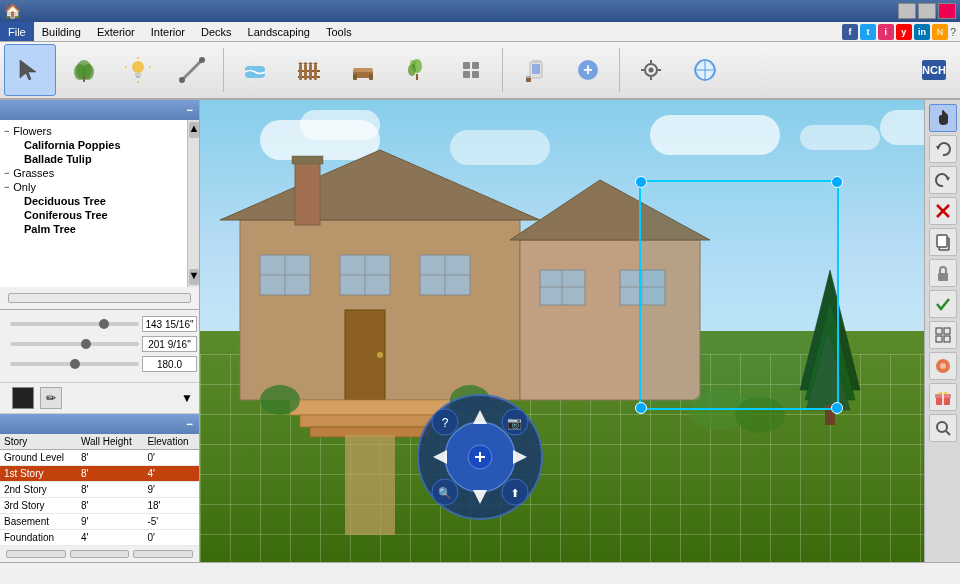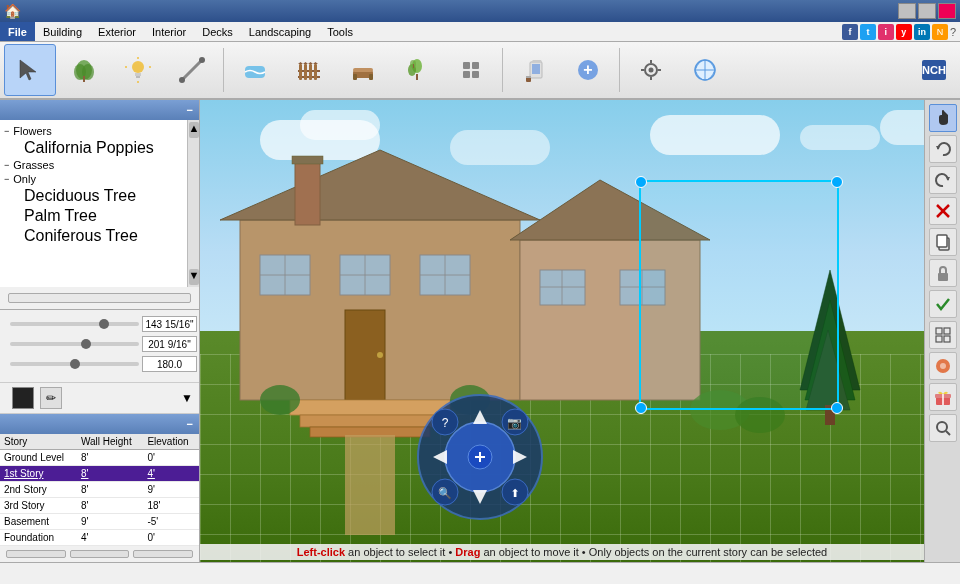--- a/index.html
+++ b/index.html
@@ -36,21 +36,21 @@
       border-bottom: 1px solid #aaa;
     }
     .menu-item {
       padding: 2px 8px;
       cursor: pointer;
       font-size: 11px;
       height: 100%;
       display: flex; align-items: center;
     }
     .menu-item:hover, .menu-item.active { background: #3a6cbf; color: white; }
-    .menu-item.active { background: #2d56a0; color: white; font-weight: bold; }
+    .menu-item.active { background: #2d56a0; color: white; }
 
     
     #toolbar {
       height: 58px;
       background: linear-gradient(to bottom, #f5f5f5, #e0e0e0);
       border-bottom: 2px solid #aaa;
       display: flex;
       align-items: center;
       padding: 2px 4px;
       gap: 2px;
@@ -132,21 +132,22 @@
       font-size: 11px;
     }
     .tree-category {
       display: flex; align-items: center;
       padding: 1px 2px;
       cursor: pointer;
     }
     .tree-item {
       padding: 1px 2px 1px 22px;
       cursor: pointer;
-      font-size: 16px;
+      font-size: 11px;
+      font-weight: bold;
     }
     .expand-icon { margin-right: 4px; font-size: 9px; }
 
     
     #flora-scrollbar {
       width: 12px;
       background: #e0e0e0;
       border-left: 1px solid #bbb;
       display: flex; flex-direction: column; align-items: center;
     }
@@ -236,21 +237,21 @@
       background: #e8e8e8;
       border-bottom: 1px solid #aaa;
       padding: 2px 4px;
       text-align: left;
       font-weight: normal;
     }
     #story-table td {
       padding: 2px 4px;
       border-bottom: 1px solid #e8e8e8;
     }
-    #story-table tr.selected td { background: #4c1d95; color: white; text-decoration: underline; }
+    #story-table tr.selected td { background: #c2410c; color: white; }
 
     
     #story-buttons {
       display: flex;
       gap: 4px;
       padding: 4px 6px;
       background: #f0f0f0;
     }
     .story-btn {
       flex: 1;
@@ -613,33 +614,34 @@
       </div>
       <div id="flora-content-row">
         <div id="flora-scroll">
           <div id="flora-tree">
 
             <div class="tree-category">
               <span class="expand-icon">−</span>
               <span>Flowers</span>
             </div>
             <div class="tree-item">California Poppies</div>
+            <div class="tree-item">Ballade Tulip</div>
 
             <div class="tree-category">
               <span class="expand-icon">−</span>
               <span>Grasses</span>
             </div>
 
             <div class="tree-category">
               <span class="expand-icon">−</span>
               <span>Only</span>
             </div>
             <div class="tree-item">Deciduous Tree</div>
+            <div class="tree-item">Coniferous Tree</div>
             <div class="tree-item">Palm Tree</div>
-            <div class="tree-item">Coniferous Tree</div>
           </div>
         </div>
         <div id="flora-scrollbar">
           <div style="width:10px;height:16px;background:#bbb;border-radius:2px;margin-top:2px;">▲</div>
           <div style="flex:1;"></div>
           <div style="width:10px;height:16px;background:#bbb;border-radius:2px;margin-bottom:2px;">▼</div>
         </div>
       </div>
       <div id="get-more-btn">
         <span></span>
@@ -830,26 +832,20 @@
         <text x="100" y="35" text-anchor="middle" fill="white" font-size="12">📷</text>
 
         <circle cx="30" cy="100" r="13" fill="#1a4080" stroke="#3a6abf" stroke-width="1"></circle>
         <text x="30" y="105" text-anchor="middle" fill="white" font-size="11">🔍</text>
 
         <circle cx="100" cy="100" r="13" fill="#1a4080" stroke="#3a6abf" stroke-width="1"></circle>
         <text x="100" y="105" text-anchor="middle" fill="white" font-size="11">⬆</text>
       </svg>
     </div>
 
-    <div id="viewport-status">
-      <span style="color:#cc0000; font-weight:bold;">Left-click</span>
-      <span> an object to select it • </span>
-      <span style="color:#cc0000; font-weight:bold;">Drag</span>
-      <span> an object to move it • Only objects on the current story can be selected</span>
-    </div>
   </div>
 
   <div id="right-toolbar">
     <div class="rt-btn active">
       <svg width="18" height="18" viewBox="0 0 18 18">
           <path d="M8,2 L8,10 M10,4 L10,10 M12,5 L12,10 M14,6 L14,10 L14,13 Q14,16 9,16 Q5,16 5,12 L5,8 Q5,6 7,6 L8,6 L8,2 Q8,1 9,1 Q10,1 10,2" fill="#333" stroke="none"></path>
         </svg>
     </div>
     <div class="rt-btn">
       <svg width="18" height="18" viewBox="0 0 18 18">

